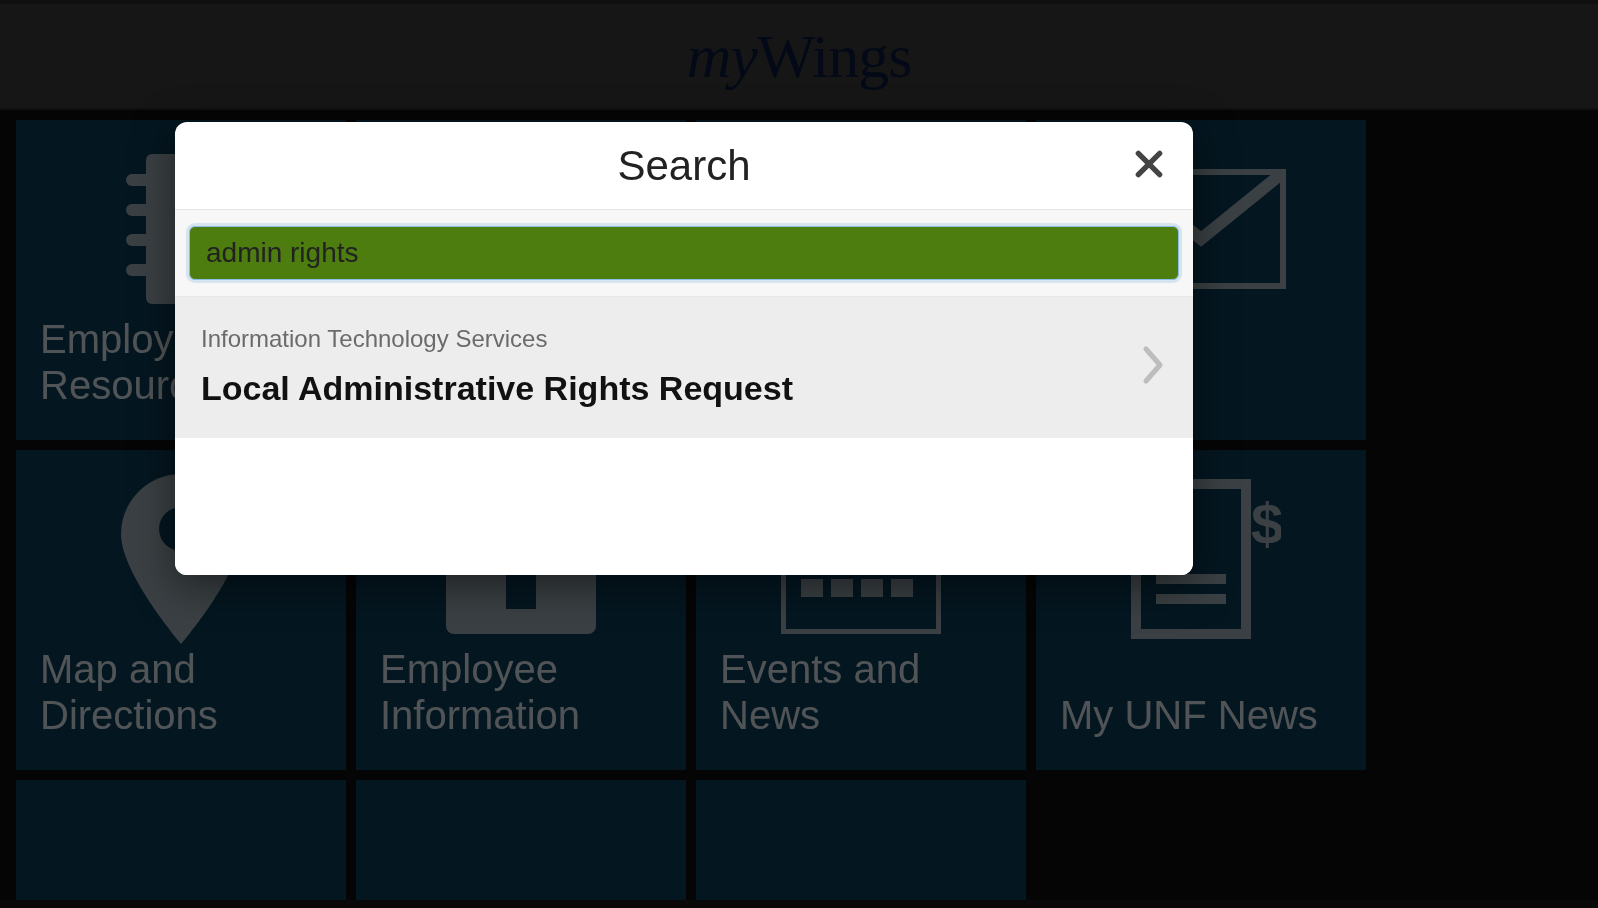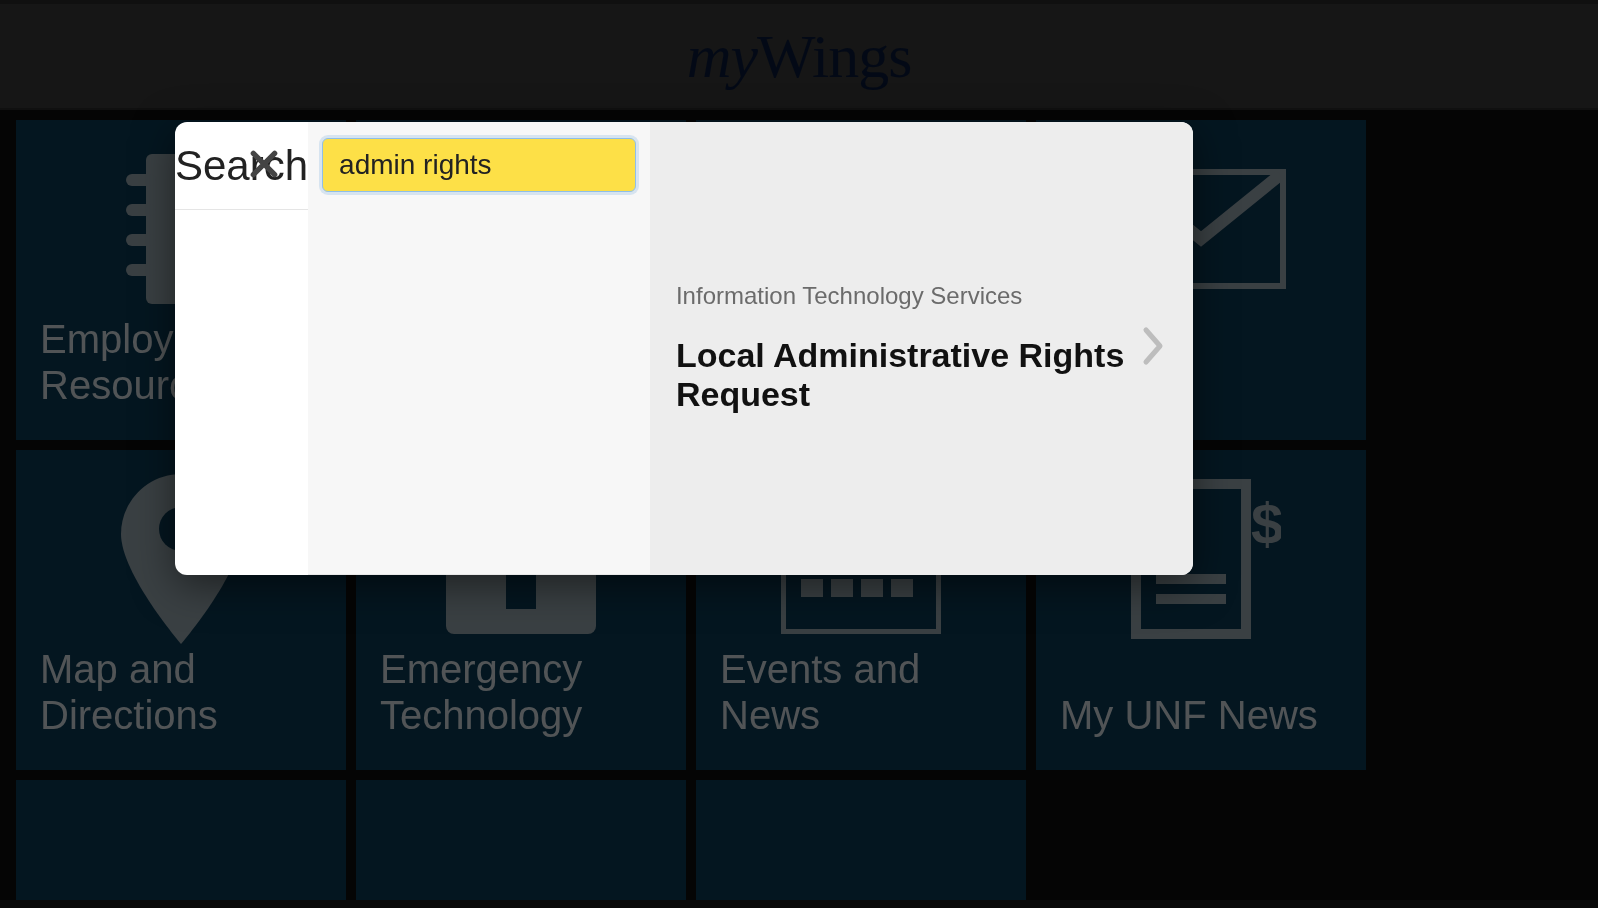--- a/index.html
+++ b/index.html
@@ -69,20 +69,21 @@
     position: absolute;
     top: 122px;
     left: 175px;
     width: 1018px;
     height: 453px;
     background: #fff;
     border-radius: 12px;
     box-shadow: 0 10px 40px rgba(0,0,0,0.5);
     overflow: hidden;
     display: flex;
+    flex-direction: column;
   }
   .modal-header {
     position: relative;
     height: 88px;
     border-bottom: 1px solid #e5e5e5;
     display: flex;
     align-items: center;
     justify-content: center;
   }
   .modal-title {
@@ -108,37 +109,37 @@
     border-bottom: 1px solid #e8e8e8;
   }
   .search-input {
     width: 100%;
     height: 54px;
     font-size: 28px;
     padding: 0 16px;
     border: 1px solid #8fbfe8;
     border-radius: 6px;
     outline: none;
-    background: #fde047;
+    background: #4d7c0f;
     color: #222;
     box-shadow: 0 0 0 3px rgba(120,170,220,0.25);
   }
 
   .result-row {
     background: #ededed;
     padding: 28px 26px 30px 26px;
     display: flex;
     align-items: center;
     justify-content: space-between;
     cursor: pointer;
   }
   .result-text .category {
     font-size: 24px;
     color: #6b6b6b;
-    margin-bottom: 26px;
+    margin-bottom: 16px;
   }
   .result-text .title {
     font-size: 34px;
     color: #111;
     font-weight: bold;
   }
   .result-chevron { color: #bdbdbd; }
   .result-chevron svg { width: 26px; height: 40px; }
 
   .modal-body-fill { flex: 1; background: #fff; }
@@ -201,21 +202,21 @@
   </div>
 
   <div class="tile">
     <div class="icon-wrap">
       <svg width="150" height="150" viewBox="0 0 150 150">
           <rect class="ico" x="0" y="0" width="150" height="150" rx="8" fill="#6f7d85"></rect>
           <rect x="60" y="25" width="30" height="100" fill="#0b3a54"></rect>
           <rect x="25" y="60" width="100" height="30" fill="#0b3a54"></rect>
         </svg>
     </div>
-    <div class="label">Emergency Technology</div>
+    <div class="label">Employee Information</div>
   </div>
 
   <div class="tile">
     <div class="icon-wrap">
       <svg width="160" height="150" viewBox="0 0 160 150">
           <rect x="0" y="20" width="160" height="130" fill="none" stroke="#9aa8b0" stroke-width="10"></rect>
           <rect x="0" y="20" width="160" height="35" fill="#9aa8b0"></rect>
           <rect x="30" y="0" width="14" height="35" fill="#9aa8b0"></rect>
           <rect x="116" y="0" width="14" height="35" fill="#9aa8b0"></rect>
           <g fill="#9aa8b0">

